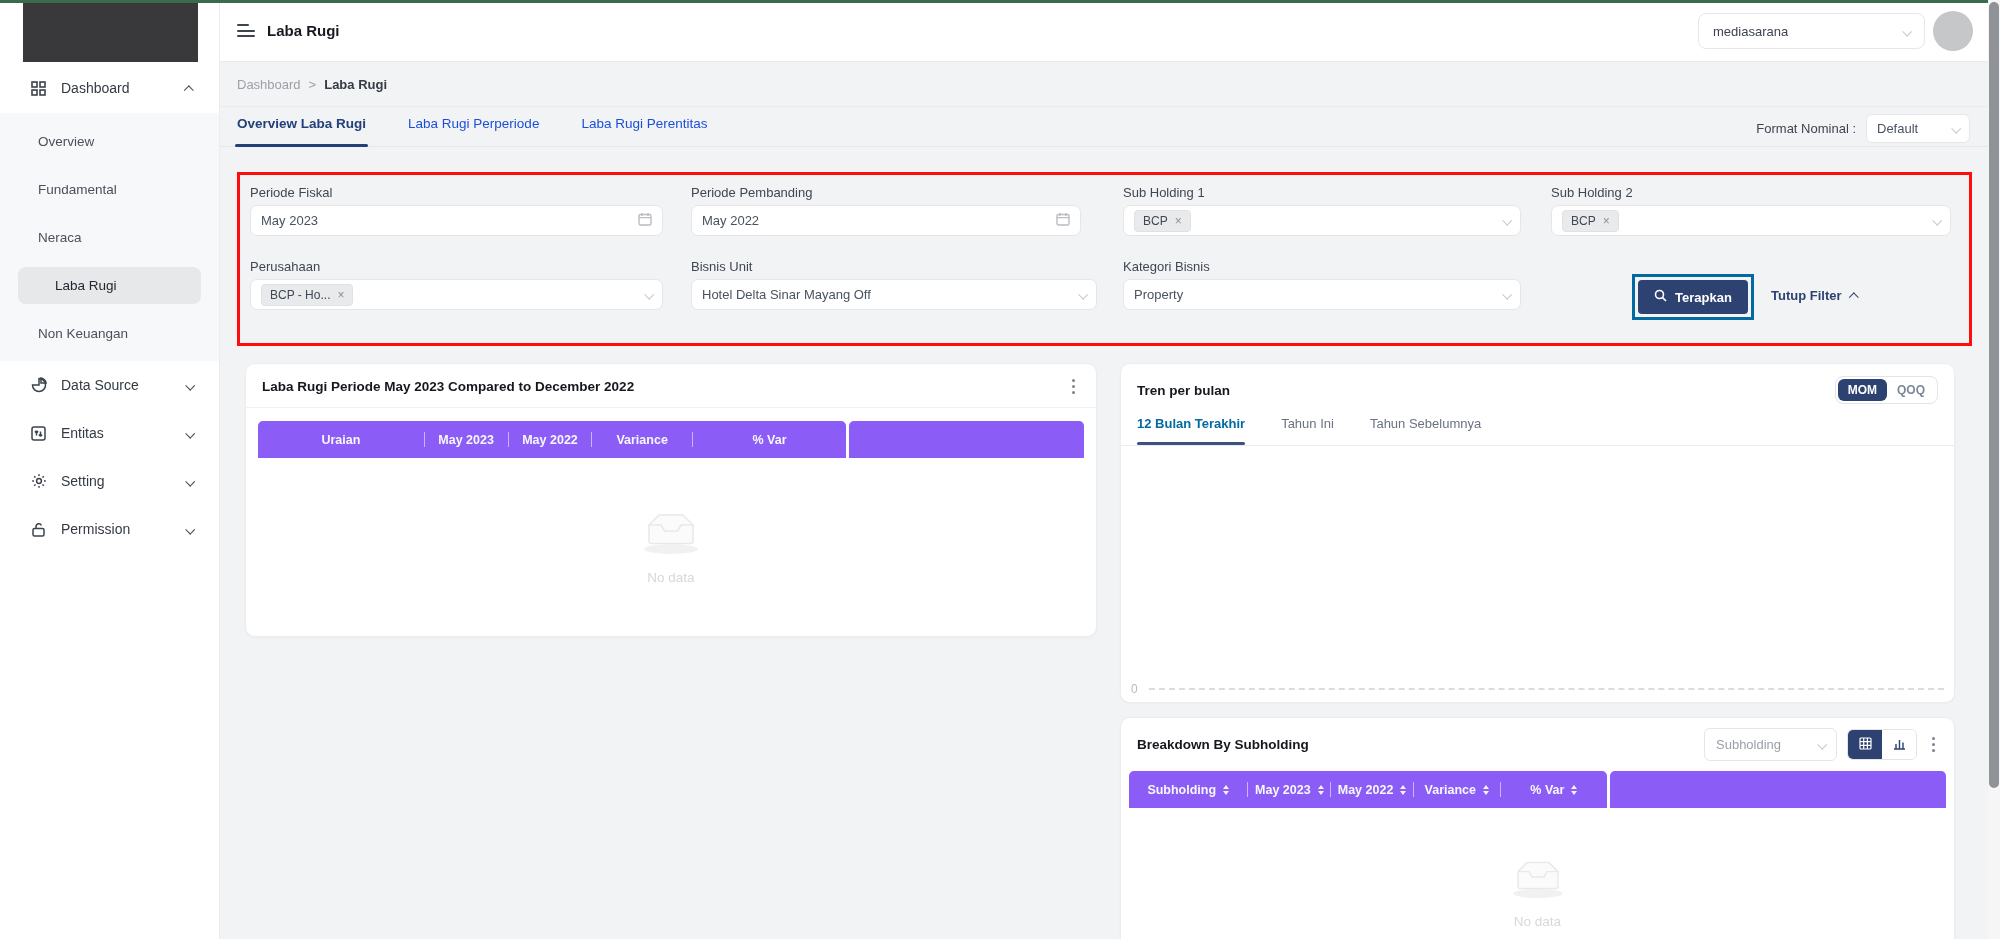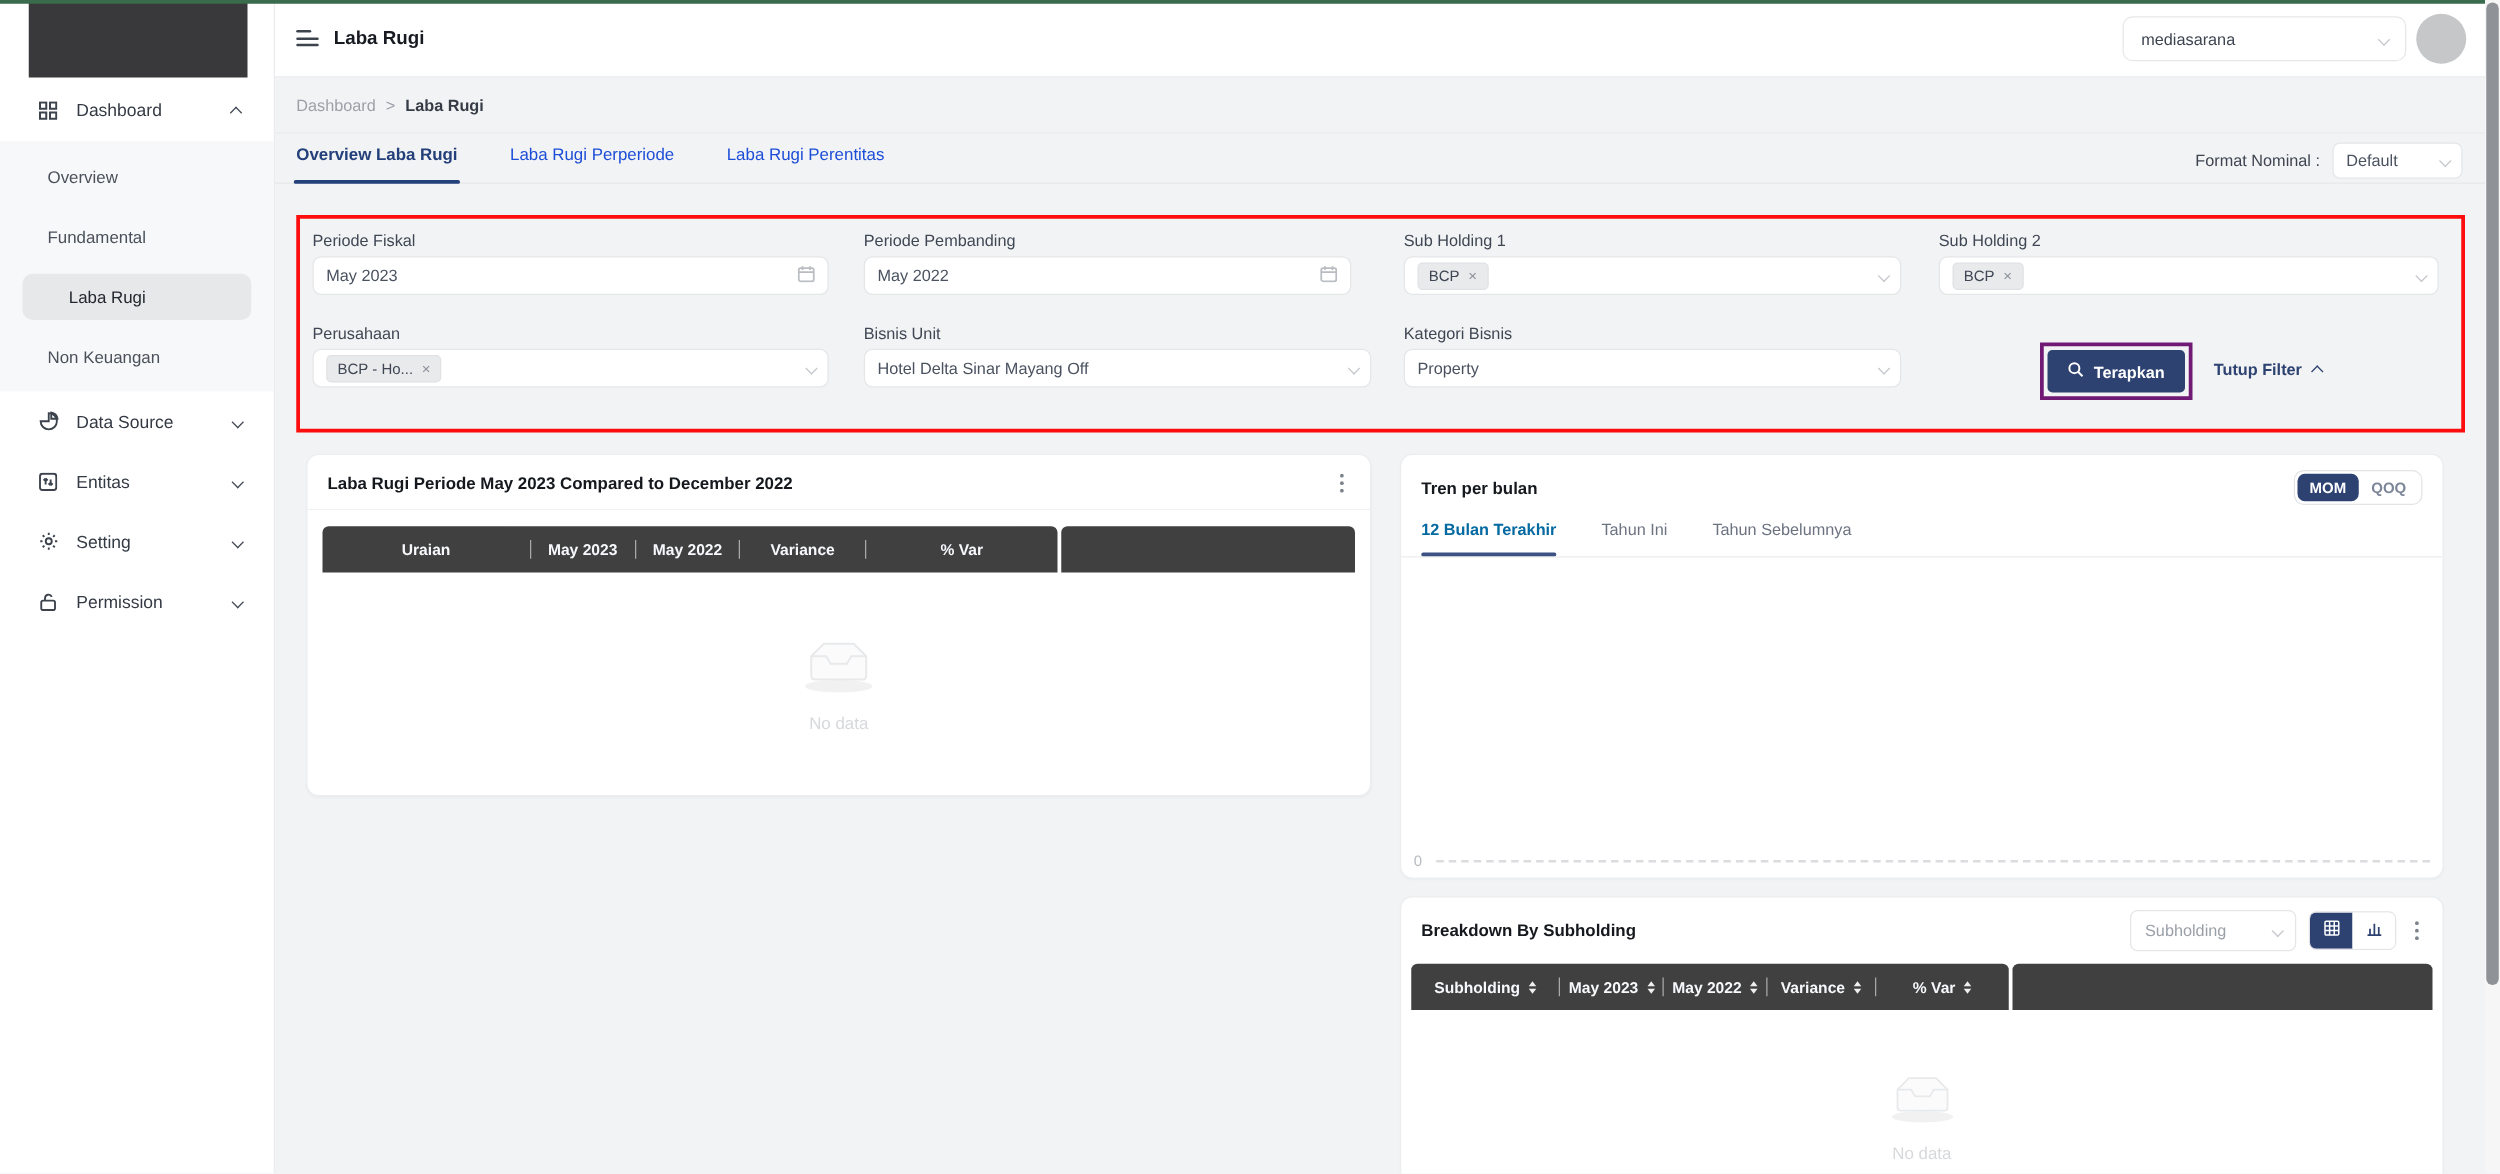--- a/index.html
+++ b/index.html
@@ -55,34 +55,34 @@
   .mini-select { width:104px; height:29px; border:1px solid #e4e6e8; border-radius:6px; background:#fff; display:flex; align-items:center; padding:0 10px; font-size:13px; color:#4a5260; cursor:pointer; }
   .mini-select .chev-wrap{ margin-left:auto; }
 
   
   .filter-panel { position:absolute; left:237px; top:172px; width:1735px; height:174px; border:3px solid #fd0d0d; z-index:20; }
   .f-label { position:absolute; font-size:13px; color:#3f4754; font-weight:500; }
   .fld { position:absolute; background:#fff; border:1px solid #e4e6e8; border-radius:7px; height:31px; display:flex; align-items:center; padding:0 10px; font-size:13px; color:#4a5260; cursor:pointer; }
   .fld .right-ic { margin-left:auto; }
   .tag { background:#e9eaec; border:1px solid #e0e1e4; border-radius:4px; padding:3px 8px; font-size:12px; color:#3f4754; display:inline-flex; align-items:center; gap:7px; }
   .tag .x { color:#8a9097; font-size:12px; line-height:1; cursor:pointer; }
-  .apply-outline { position:absolute; border:3px solid #701a75; padding:3px; }
+  .apply-outline { position:absolute; border:3px solid #0369a1; padding:3px; }
   .apply-btn { background:#2d4271; color:#fff; border:none; border-radius:4px; height:34px; padding:0 16px; font-size:13px; font-weight:600; display:flex; align-items:center; gap:8px; cursor:pointer; font-family:"Liberation Sans",sans-serif; }
   .close-filter { position:absolute; display:flex; align-items:center; gap:9px; font-size:13px; font-weight:600; color:#2d4271; cursor:pointer; }
 
   
   .card { position:absolute; background:#fff; border:1px solid #ebedef; border-radius:10px; box-shadow:0 1px 2px rgba(0,0,0,.03); }
   .card-head { display:flex; align-items:center; justify-content:space-between; padding:12px 16px 10px; }
   .card-title { font-size:13.5px; font-weight:700; color:#15181d; }
   .kebab { display:flex; flex-direction:column; gap:3px; padding:3px 5px; cursor:pointer; }
   .kebab i { width:3px; height:3px; border-radius:50%; background:#7c828b; }
   .head-divider { height:1px; background:#f0f1f2; }
 
   .navy-bar { display:flex; height:37px; }
-  .seg { background:#404040; display:flex; align-items:center; }
+  .seg { background:#8b5cf6; display:flex; align-items:center; }
   .seg.main { border-radius:5px 5px 0 0; }
   .seg.rest { flex:1; margin-left:3px; border-radius:5px 5px 0 0; }
   .hcell { display:flex; align-items:center; justify-content:center; gap:7px; color:#f6f8fc; font-size:12.5px; font-weight:600; }
   .pipe { width:1px; height:15px; background:rgba(255,255,255,.55); }
   .sorter { display:inline-flex; flex-direction:column; gap:2px; }
   .sorter .t-up { width:0; height:0; border-left:3.5px solid transparent; border-right:3.5px solid transparent; border-bottom:4.5px solid rgba(255,255,255,.92); }
   .sorter .t-dn { width:0; height:0; border-left:3.5px solid transparent; border-right:3.5px solid transparent; border-top:4.5px solid rgba(255,255,255,.92); }
 
   .nodata { display:flex; flex-direction:column; align-items:center; }
   .nodata-text { margin-top:10px; font-size:13.5px; color:#d6d8db; }
@@ -132,20 +132,23 @@
         </span>
         <span class="lbl">Dashboard</span>
         <span class="chev-wrap"><i class="chev up dark"></i></span>
       </div>
       <div class="submenu">
         <div class="sub-item">
             <span>Overview</span>
           </div>
         <div class="sub-item">
             <span>Fundamental</span>
+          </div>
+        <div class="sub-item">
+            <span>Neraca</span>
           </div>
         <div class="sub-item active-wrap">
           <div class="active-pill">
               <span>Laba Rugi</span>
             </div>
         </div>
         <div class="sub-item">
             <span>Non Keuangan</span>
           </div>
       </div>

